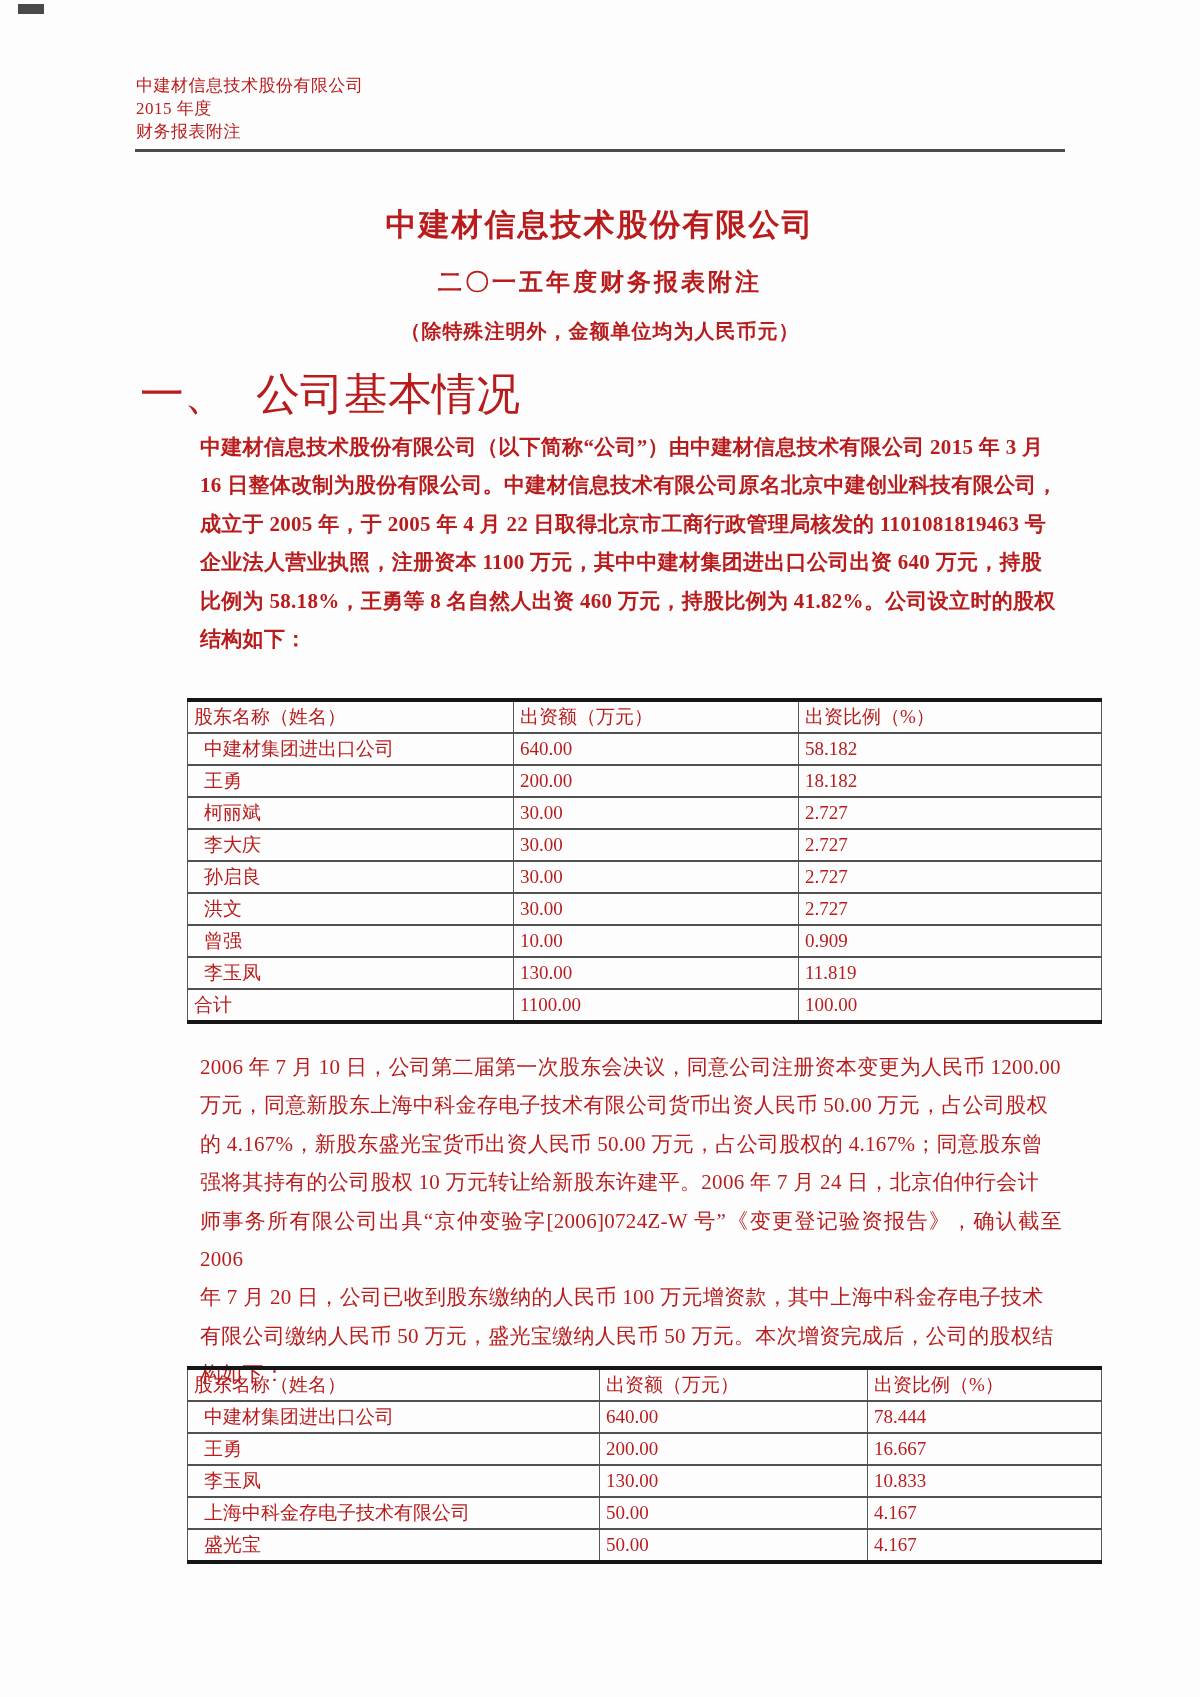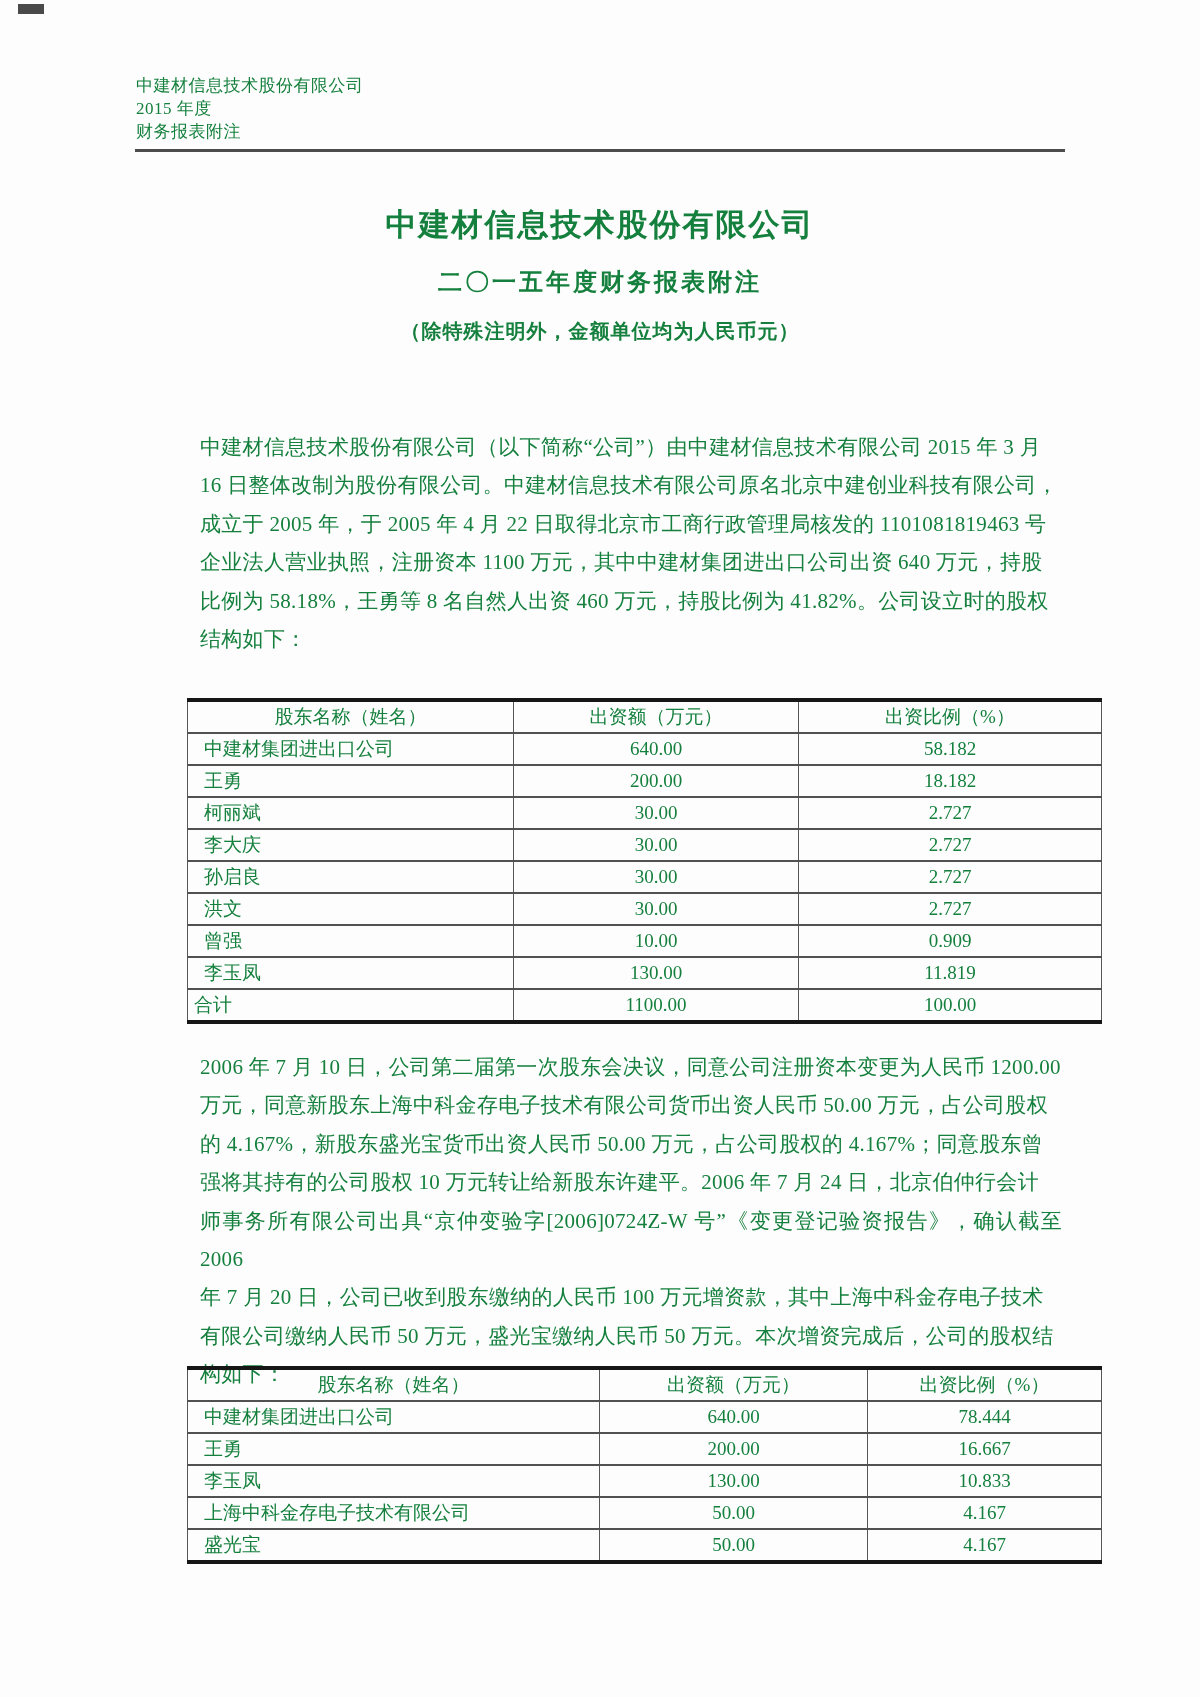--- a/index.html
+++ b/index.html
@@ -2,21 +2,21 @@
 <html><head>
 <meta charset="utf-8">
 <style>
   html, body { margin: 0; padding: 0; background: #e8e8e8; }
   .page {
     position: relative;
     width: 1200px;
     height: 1697px;
     margin: 0 auto;
     background: #fdfdfd;
-    color: #15803d;
+    color: #b91c1c;
     font-family: "Liberation Serif", "DejaVu Serif", serif;
     overflow: hidden;
   }
   .scan-speck {
     position: absolute; left: 18px; top: 4px;
     width: 26px; height: 10px; background: #2a2a2a; opacity: .85;
   }
   
   .doc-header {
     position: absolute; left: 136px; top: 74px;
@@ -37,40 +37,40 @@
     position: absolute; left: 140px; top: 370px;
     font-size: 44px; line-height: 50px; white-space: nowrap;
   }
   .section-number { display: inline-block; width: 116px; }
   
   .para {
     position: absolute; left: 200px; width: 862px;
     font-size: 21px; line-height: 38.4px; letter-spacing: 0.3px;
     white-space: pre-line; text-align: justify;
   }
-  .para1 { top: 428px; }
+  .para1 { top: 428px; font-weight: bold; }
   .para2 { top: 1048px; }
   
   table.share-table {
     position: absolute; left: 187px;
     border-collapse: collapse; table-layout: fixed;
     font-size: 19px;
     border-top: 4px solid #161616;
     border-bottom: 4px solid #161616;
     border-left: 1px solid #575757;
     border-right: 1px solid #575757;
   }
   .table1 { top: 698px; width: 914px; }
   .table2 { top: 1366px; width: 914px; }
   table.share-table th, table.share-table td {
     height: 30px; padding: 0 6px;
     border-left: 1px solid #575757;
     border-right: 1px solid #575757;
     border-bottom: 2px solid #515151;
-    text-align: center; font-weight: normal;
+    text-align: left; font-weight: normal;
     overflow: hidden; white-space: nowrap;
   }
   table.share-table tbody td:first-child { text-align: left; padding-left: 16px; }
   table.share-table tfoot td { border-bottom: none; }
   table.share-table tfoot td:first-child { text-align: left; }
   
   .page-footer {
     position: absolute; left: 0; top: 1570px; width: 100%;
     text-align: center; font-size: 19px; letter-spacing: 2px;
   }
@@ -86,20 +86,23 @@
 2015 年度
 财务报表附注</div>
   <div class="header-rule"></div>
 
   <div class="title-block">
     <div class="title-main">中建材信息技术股份有限公司</div>
     <div class="title-sub">二〇一五年度财务报表附注</div>
     <div class="title-note">（除特殊注明外，金额单位均为人民币元）</div>
   </div>
 
+  <div class="section-heading">
+    <span class="section-number">一、</span><span>公司基本情况</span>
+  </div>
 
   <div class="para para1">中建材信息技术股份有限公司（以下简称“公司”）由中建材信息技术有限公司 2015 年 3 月
 16 日整体改制为股份有限公司。中建材信息技术有限公司原名北京中建创业科技有限公司，
 成立于 2005 年，于 2005 年 4 月 22 日取得北京市工商行政管理局核发的 1101081819463 号
 企业法人营业执照，注册资本 1100 万元，其中中建材集团进出口公司出资 640 万元，持股
 比例为 58.18%，王勇等 8 名自然人出资 460 万元，持股比例为 41.82%。公司设立时的股权
 结构如下：</div>
 
   <table class="share-table table1">
     <colgroup>

